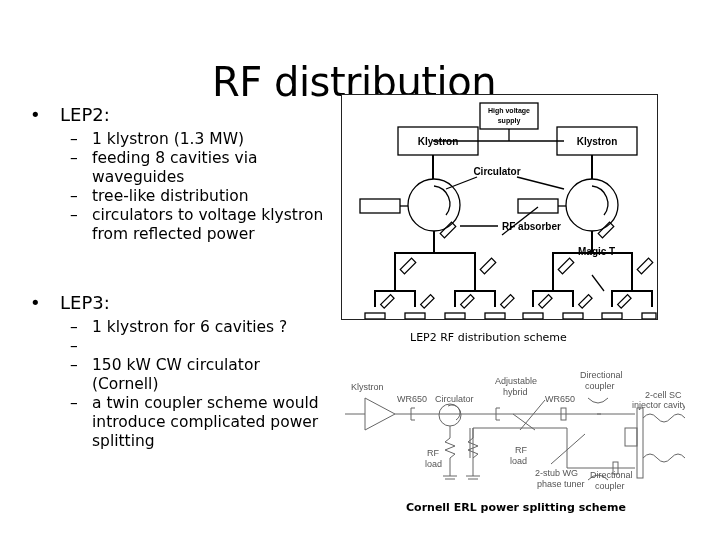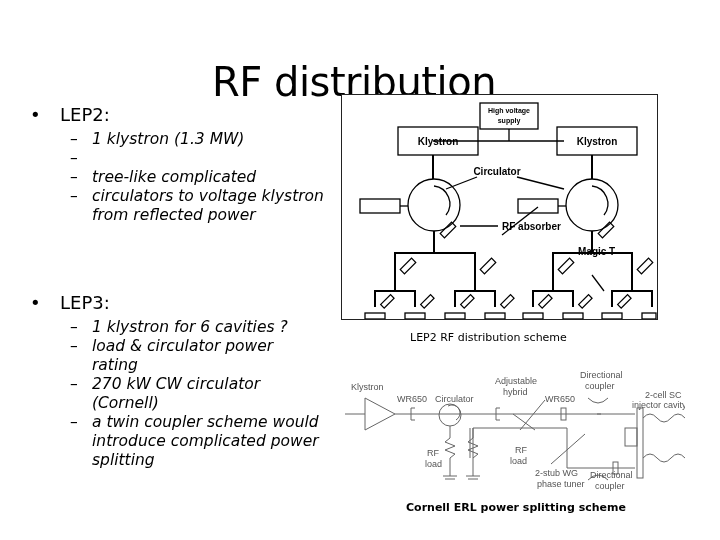--- a/index.html
+++ b/index.html
@@ -5,21 +5,21 @@
   html, body { margin:0; padding:0; background:#ffffff; }
   body { width:720px; height:540px; position:relative; overflow:hidden; font-family:"Liberation Sans", sans-serif; color:#000; }
   .title { position:absolute; left:0; width:708px; top:44px; text-align:center; font-size:40px; line-height:48px; font-family:"DejaVu Sans", sans-serif; font-weight:normal; letter-spacing:-0.5px;margin-top:14px; }
   .title span { position:relative; left:0px; }
   .block { position:absolute; left:30px; width:310px; font-family:"DejaVu Sans", sans-serif; }
   .bullet { display:flex; font-size:18px; line-height:22px; margin-bottom:4px; }
   .bullet .dot { width:30px; font-size:18px; }
   .subs { margin-left:62px; }
   .sub { display:flex; font-size:15.5px; line-height:19px; }
   .sub .dash { width:22px; flex:none; margin-left:-22px; }
-  .sub .txt { flex:1;font-style:italic; }
+  .sub .txt { flex:1; }
   .diagram1 { position:absolute; left:341px; top:94px; width:315px; height:224px; border:1px solid #222; background:#fff; }
   .caption { position:absolute; font-family:"DejaVu Sans", sans-serif; font-size:11px; }
   .diagram2 { position:absolute; left:345px; top:368px; width:340px; height:130px; }
   svg text { font-family:"Liberation Sans", sans-serif; }
 </style>
 </head>
 <body>
 
 <div class="title"><span>RF distribution</span></div>
 
@@ -28,49 +28,49 @@
     <span class="dot">•</span>
     <span>LEP2:</span>
   </div>
   <div class="subs">
     <div class="sub">
         <span class="dash">–</span>
         <span class="txt">1 klystron (1.3 MW)</span>
       </div>
     <div class="sub">
         <span class="dash">–</span>
-      </div>
-    <div class="sub">
-        <span class="dash">–</span>
-        <span class="txt">tree-like complicated</span>
+        <span class="txt" style="max-width:190px;">feeding 8 cavities via waveguides</span>
+      </div>
+    <div class="sub">
+        <span class="dash">–</span>
+        <span class="txt">tree-like distribution</span>
       </div>
     <div class="sub">
         <span class="dash">–</span>
         <span class="txt">circulators to voltage klystron from reflected power</span>
       </div>
   </div>
 </div>
 
 <div class="block" style="top:292px;">
   <div class="bullet">
     <span class="dot">•</span>
     <span>LEP3:</span>
   </div>
   <div class="subs">
     <div class="sub">
         <span class="dash">–</span>
         <span class="txt">1 klystron for 6 cavities ?</span>
       </div>
     <div class="sub">
         <span class="dash">–</span>
-        <span class="txt" style="max-width:200px;">load &amp; circulator power rating</span>
-      </div>
-    <div class="sub">
-        <span class="dash">–</span>
-        <span class="txt" style="max-width:180px;">270 kW CW circulator (Cornell)</span>
+      </div>
+    <div class="sub">
+        <span class="dash">–</span>
+        <span class="txt" style="max-width:180px;">150 kW CW circulator (Cornell)</span>
       </div>
     <div class="sub">
         <span class="dash">–</span>
         <span class="txt">a twin coupler scheme would introduce complicated power splitting</span>
       </div>
   </div>
 </div>
 
 <div class="diagram1">
   <svg width="315" height="224" viewBox="0 0 315 224">

